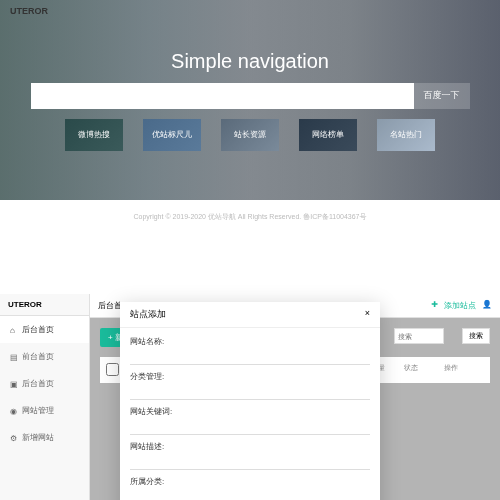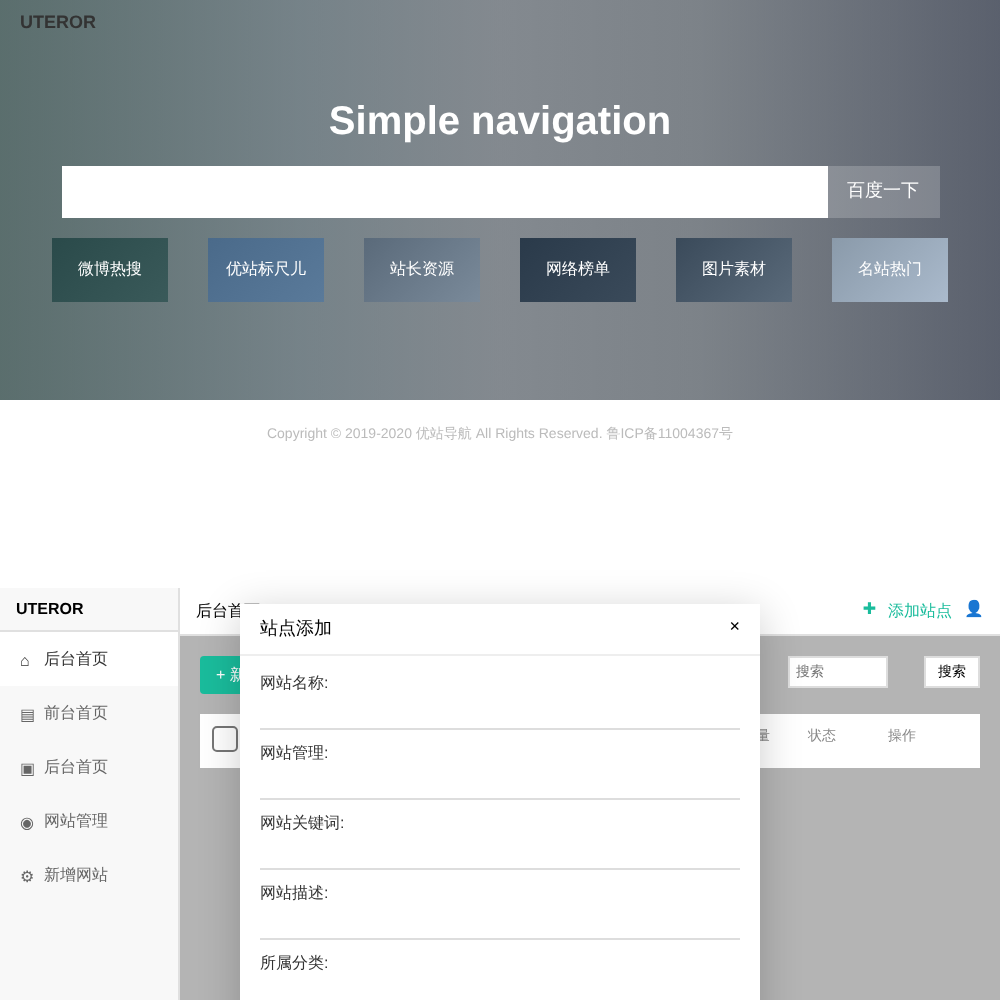--- a/index.html
+++ b/index.html
@@ -1,19 +1,19 @@
 <!DOCTYPE html>
 <html><head>
 <meta charset="utf-8">
 <style>
 *{margin:0;padding:0;box-sizing:border-box;font-family:-apple-system,sans-serif}
 body{background:#fff;font-size:10px}
 .hero{height:200px;background:linear-gradient(rgba(60,70,80,.6),rgba(60,70,80,.6)),linear-gradient(90deg,#8a9 0%,#cdd 30%,#eee 50%,#ddd 70%,#889 100%);display:flex;flex-direction:column;align-items:center;justify-content:center;position:relative}
 .logo-top{position:absolute;top:6px;left:10px;color:#333;font-weight:bold;font-size:9px}
-.hero h1{color:#fff;font-weight:700;margin-bottom:10px}
+.hero h1{color:#fff;font-weight:400;margin-bottom:10px}
 .search-row{display:flex;width:439px}
 .search-input{flex:1;height:26px;border:none;padding:0 8px;font-size:10px}
 .search-btn{height:26px;padding:0 10px;background:rgba(255,255,255,.2);color:#fff;border:none;font-size:9px;cursor:pointer}
 .tiles{display:flex;gap:20px;margin-top:10px}
 .tile{width:58px;height:32px;display:flex;align-items:center;justify-content:center;color:#fff;font-size:8px;cursor:pointer}
 .t0{background:linear-gradient(135deg,#2a4a4a,#3a5a5a)}
 .t1{background:linear-gradient(135deg,#4a6a8a,#5a7a9a)}
 .t2{background:linear-gradient(135deg,#5a6a7a,#7a8a9a)}
 .t3{background:linear-gradient(135deg,#2a3a4a,#3a4a5a)}
 .t4{background:linear-gradient(135deg,#3a4a5a,#5a6a7a)}
@@ -55,21 +55,20 @@
   <h1>Simple navigation</h1>
   <div class="search-row">
     <input class="search-input" placeholder="" style="">
     <button class="search-btn">百度一下</button>
   </div>
   <div class="tiles">
     <div class="tile t0">微博热搜</div>
     <div class="tile t1">优站标尺儿</div>
     <div class="tile t2">站长资源</div>
     <div class="tile t3">网络榜单</div>
-    <div class="tile t4">图片素材</div>
     <div class="tile t5">名站热门</div>
   </div>
 </div>
 <div class="copyright">Copyright © 2019-2020 优站导航 All Rights Reserved. 鲁ICP备11004367号</div>
 <div class="gap"></div>
 
 <div class="admin">
   <div class="dim"></div>
   <div class="sidebar">
     <div class="sb-logo">UTEROR</div>
@@ -120,21 +119,21 @@
     </div>
   </div>
 
   <div class="modal">
     <div class="modal-head">
       <span>站点添加</span>
       <span>×</span>
     </div>
     <div class="modal-body">
       <div class="field"><label>网站名称:</label><input style=""></div>
-      <div class="field"><label>网站管理:</label><input style=""></div>
+      <div class="field"><label>分类管理:</label><input style=""></div>
       <div class="field"><label>网站关键词:</label><input style=""></div>
       <div class="field"><label>网站描述:</label><input style=""></div>
       <div class="field"><label>所属分类:</label><input style=""></div>
 
     </div>
 
   </div>
 </div>
 
 </body></html>

